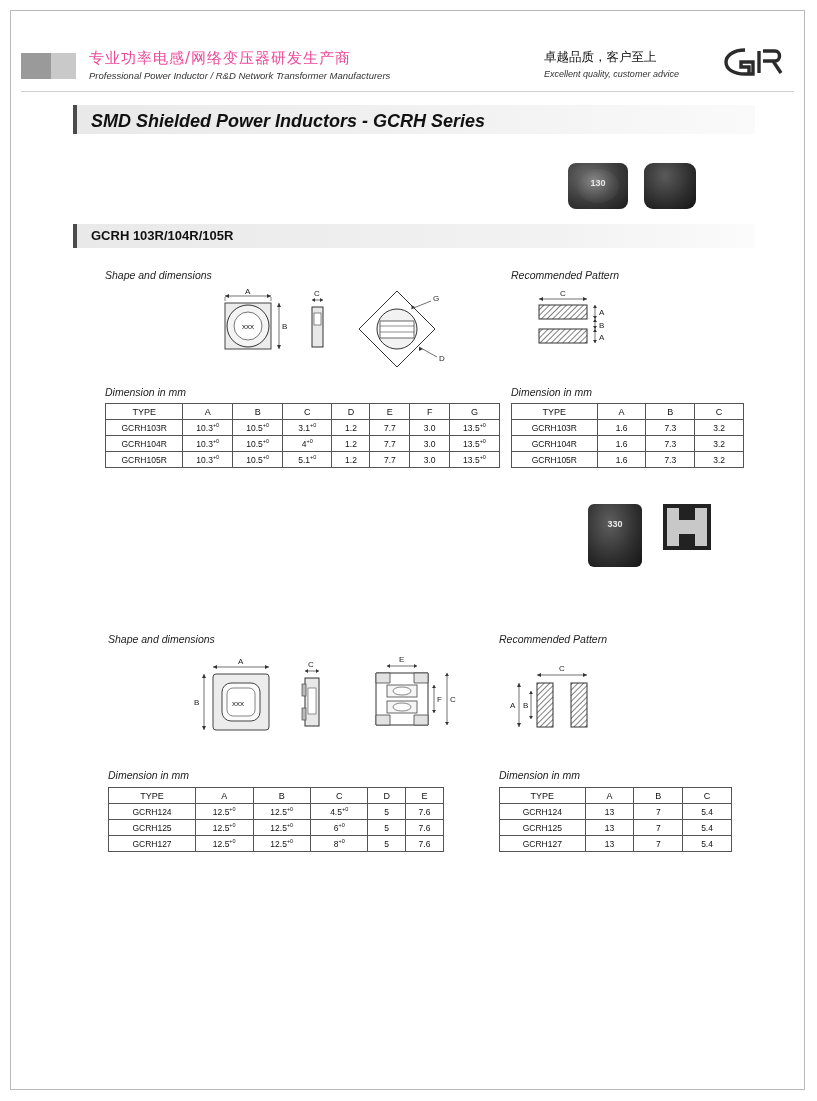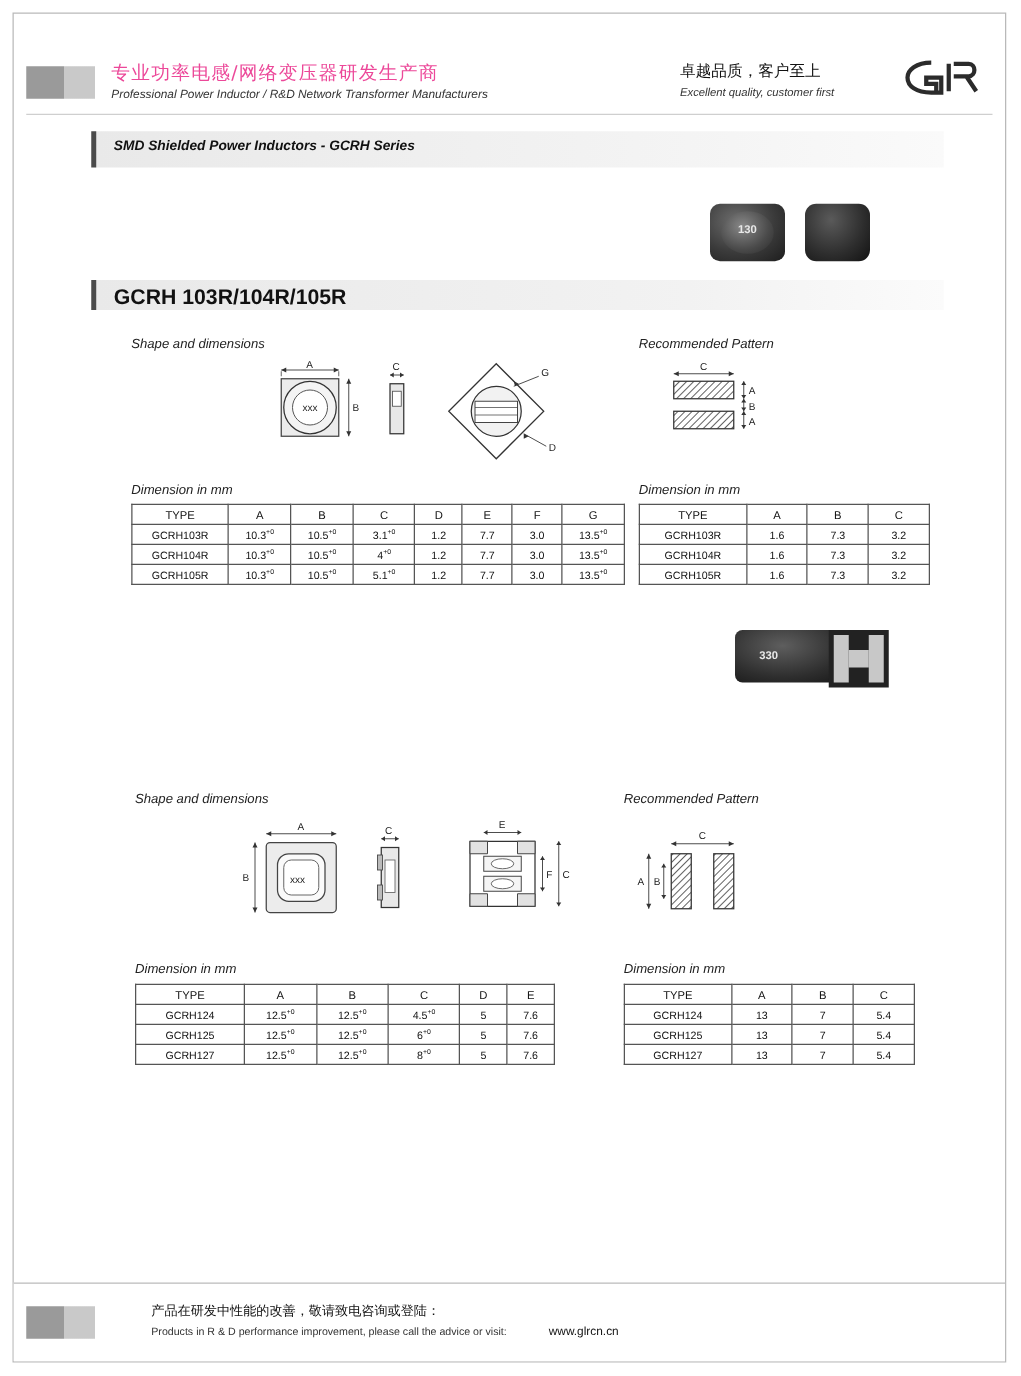--- a/index.html
+++ b/index.html
@@ -51,33 +51,33 @@
 
   
   .titlebar {
     position:absolute; left:62px; top:94px; width:682px; height:29px;
     background:linear-gradient(to right,#e9e9e9 0%, #f4f4f4 70%, #fafafa 100%);
     border-left:4px solid #4a4a4a;
     box-sizing:border-box;
   }
   .titlebar span {
     position:absolute; left:14px; top:6px;
-    font-size:11px; font-weight:bold; font-style:italic; color:#111;
+    font-size:18px; font-weight:bold; font-style:italic; color:#111;
   }
 
   
   .sectionbar {
     position:absolute; width:682px; height:24px; left:62px;
     background:linear-gradient(to right,#e9e9e9 0%, #f2f2f2 70%, #fbfbfb 100%);
     border-left:4px solid #4a4a4a;
     box-sizing:border-box;
   }
   .sectionbar span {
     position:absolute; left:14px; top:4px;
-    font-size:17px; font-weight:bold; color:#111;
+    font-size:13px; font-weight:bold; color:#111;
   }
 
   .lbl {
     position:absolute; font-size:10.5px; color:#222;font-style:italic;
   }
 
   
   table.dim {
     position:absolute;
     border-collapse:collapse;
@@ -108,23 +108,22 @@
   }
   .ind-a .code {
     position:absolute; left:0; top:15px; width:60px; text-align:center;
     color:#e8e8e8; font-size:9px; font-weight:bold;
   }
   .ind-b {
     width:52px; height:46px; border-radius:9px;
     background:radial-gradient(ellipse at 40% 28%, #5a5a5a 0%, #2d2d2d 60%, #121212 100%);
   }
   .ind-c {
-    width:54px; height:42px; border-radius:6px;
+    width:54px; height:63px; border-radius:6px;
     background:radial-gradient(ellipse at 40% 30%, #5e5e5e 0%, #2e2e2e 60%, #141414 100%);
-    padding-left:41px;
   }
   .ind-c .code {
     position:absolute; left:0; top:15px; width:54px; text-align:center;
     color:#e8e8e8; font-size:9px; font-weight:bold;
   }
   .ind-d {
     width:48px; height:46px;
     background:#222;
   }
   .ind-d .slot {
@@ -159,21 +158,21 @@
 </head>
 <body>
 
 <div class="page">
 
   <div class="header">
     <div class="hdr-swatch"></div>
     <div class="hdr-cn">专业功率电感/网络变压器研发生产商</div>
     <div class="hdr-en">Professional Power Inductor / R&amp;D Network Transformer Manufacturers</div>
     <div class="hdr-cn2">卓越品质，客户至上</div>
-    <div class="hdr-en2">Excellent quality, customer first</div>
+    <div class="hdr-en2">Excellent quality, customer advice</div>
     <div class="logo">
       <svg width="62" height="30" viewBox="0 0 62 30">
         <path d="M22 3 C10 3 3 9 3 15 C3 22 10 27 22 27 L26 27 L26 20 L18 20 L18 15 L30 15 L30 27 L22 27" fill="none" stroke="#2b2b2b" stroke-width="3.4"></path>
         <path d="M36 4 L36 26" stroke="#2b2b2b" stroke-width="3.4" fill="none"></path>
         <path d="M40 4 L52 4 C58 4 58 14 52 14 L40 14 M50 14 L58 26" fill="none" stroke="#2b2b2b" stroke-width="3.4"></path>
       </svg>
     </div>
     <div style="position:absolute;left:10px;top:80px;width:773px;height:1px;background:#cfcfcf;"></div>
   </div>
 
@@ -504,20 +503,14 @@
         </tr>
         <tr>
           <td>GCRH127</td>
           <td>13</td>
           <td>7</td>
           <td>5.4</td>
         </tr>
       </tbody>
     </table>
 
-  <div class="footer">
-    <div class="swatch"></div>
-    <div class="ft-cn">产品在研发中性能的改善，敬请致电咨询或登陆：</div>
-    <div class="ft-en">Products in R &amp; D performance improvement, please call the advice or visit:</div>
-    <div class="ft-url">www.glrcn.cn</div>
-  </div>
 
 </div>
 
 </body></html>

